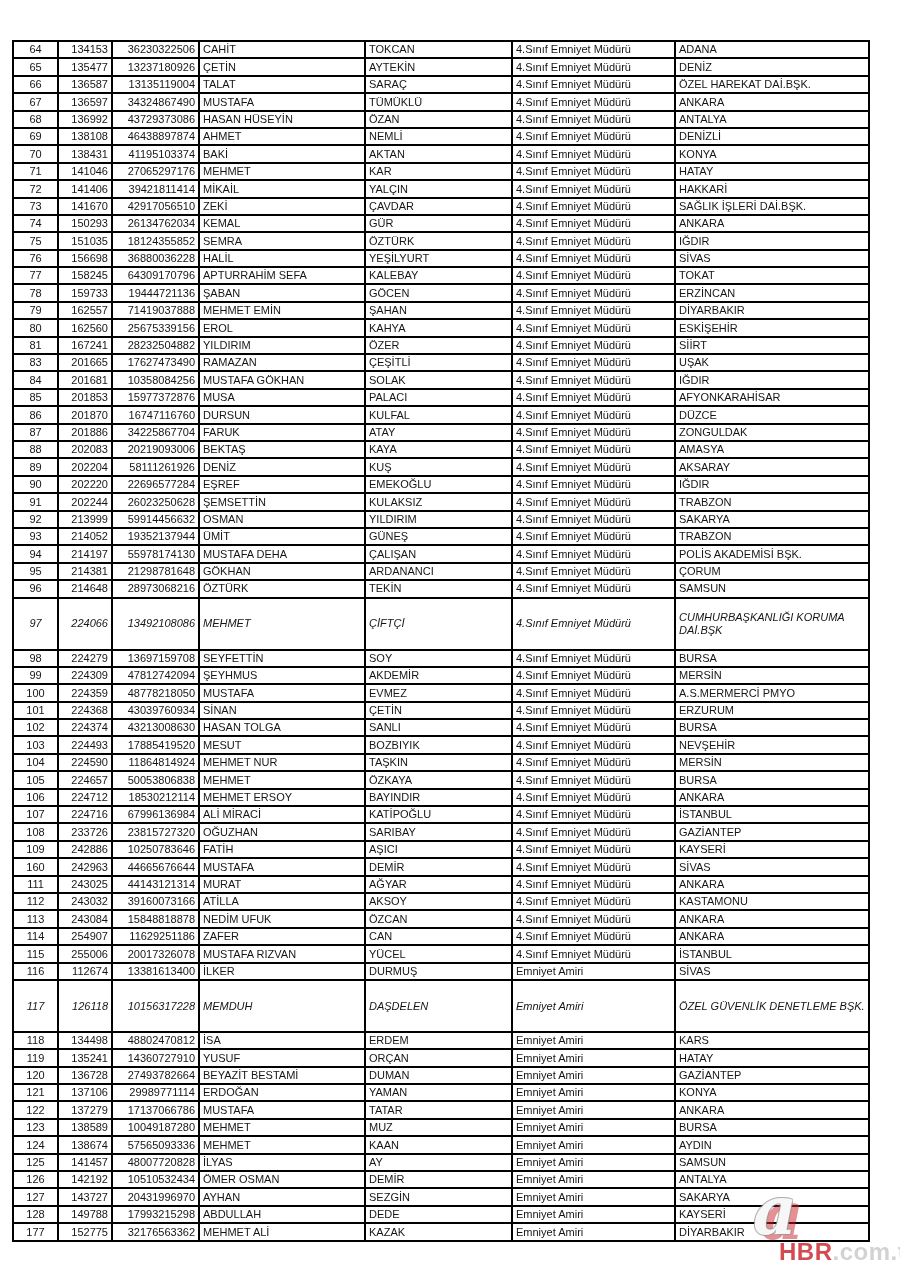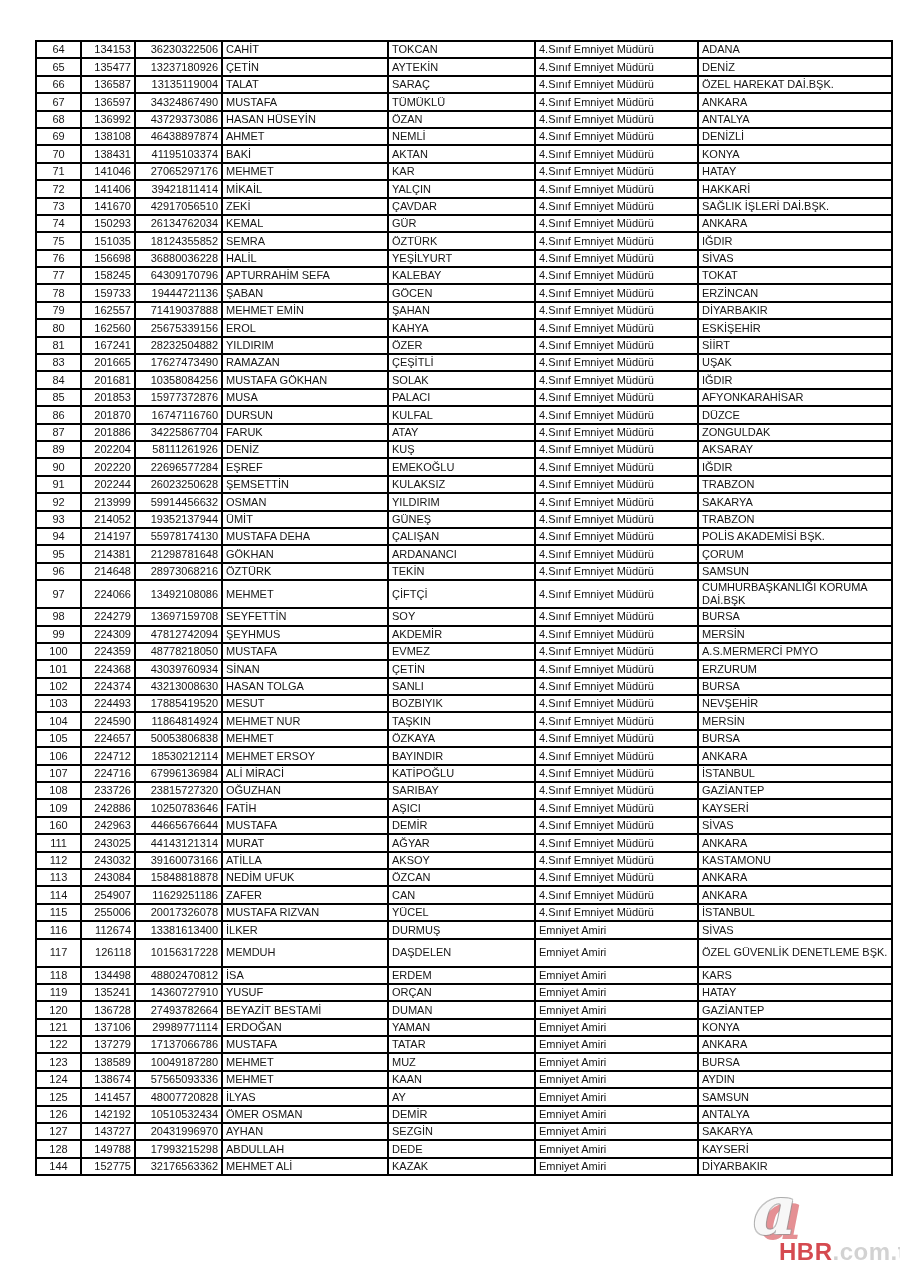--- a/index.html
+++ b/index.html
@@ -6,27 +6,27 @@
   body {
     width:900px; height:1273px;
     background:#ffffff;
     position:relative;
     overflow:hidden;
     font-family:"Liberation Sans", sans-serif;
   }
   .page { position:absolute; inset:0; }
   table.roster {
     position:absolute;
-    left:35px; top:40px;
+    left:12px; top:40px;
     width:856px;
     border-collapse:collapse;
     table-layout:fixed;
   }
   table.roster tr { height:17.4px; }
-  table.roster tr.tall { height:28px; }
+  table.roster tr.tall { height:52px;font-style:italic; }
   table.roster td {
     border:2px solid #000;
     font-size:11px;
     color:#151515;
     padding:0 3px;
     overflow:hidden;
     white-space:nowrap;
     line-height:1.15;
   }
   td.c0 { text-align:center; }
@@ -281,20 +281,29 @@
         <tr>
           <td class="c0">87</td>
           <td class="c1">201886</td>
           <td class="c2">34225867704</td>
           <td class="c3">FARUK</td>
           <td class="c4">ATAY</td>
           <td class="c5">4.Sınıf Emniyet Müdürü</td>
           <td class="c6">ZONGULDAK</td>
         </tr>
         <tr>
+          <td class="c0">88</td>
+          <td class="c1">202083</td>
+          <td class="c2">20219093006</td>
+          <td class="c3">BEKTAŞ</td>
+          <td class="c4">KAYA</td>
+          <td class="c5">4.Sınıf Emniyet Müdürü</td>
+          <td class="c6">AMASYA</td>
+        </tr>
+        <tr>
           <td class="c0">89</td>
           <td class="c1">202204</td>
           <td class="c2">58111261926</td>
           <td class="c3">DENİZ</td>
           <td class="c4">KUŞ</td>
           <td class="c5">4.Sınıf Emniyet Müdürü</td>
           <td class="c6">AKSARAY</td>
         </tr>
         <tr>
           <td class="c0">90</td>
@@ -641,21 +650,21 @@
         <tr>
           <td class="c0">128</td>
           <td class="c1">149788</td>
           <td class="c2">17993215298</td>
           <td class="c3">ABDULLAH</td>
           <td class="c4">DEDE</td>
           <td class="c5">Emniyet Amiri</td>
           <td class="c6">KAYSERİ</td>
         </tr>
         <tr>
-          <td class="c0">144</td>
+          <td class="c0">177</td>
           <td class="c1">152775</td>
           <td class="c2">32176563362</td>
           <td class="c3">MEHMET ALİ</td>
           <td class="c4">KAZAK</td>
           <td class="c5">Emniyet Amiri</td>
           <td class="c6">DİYARBAKIR</td>
         </tr>
       </tbody>
   </table>
 

